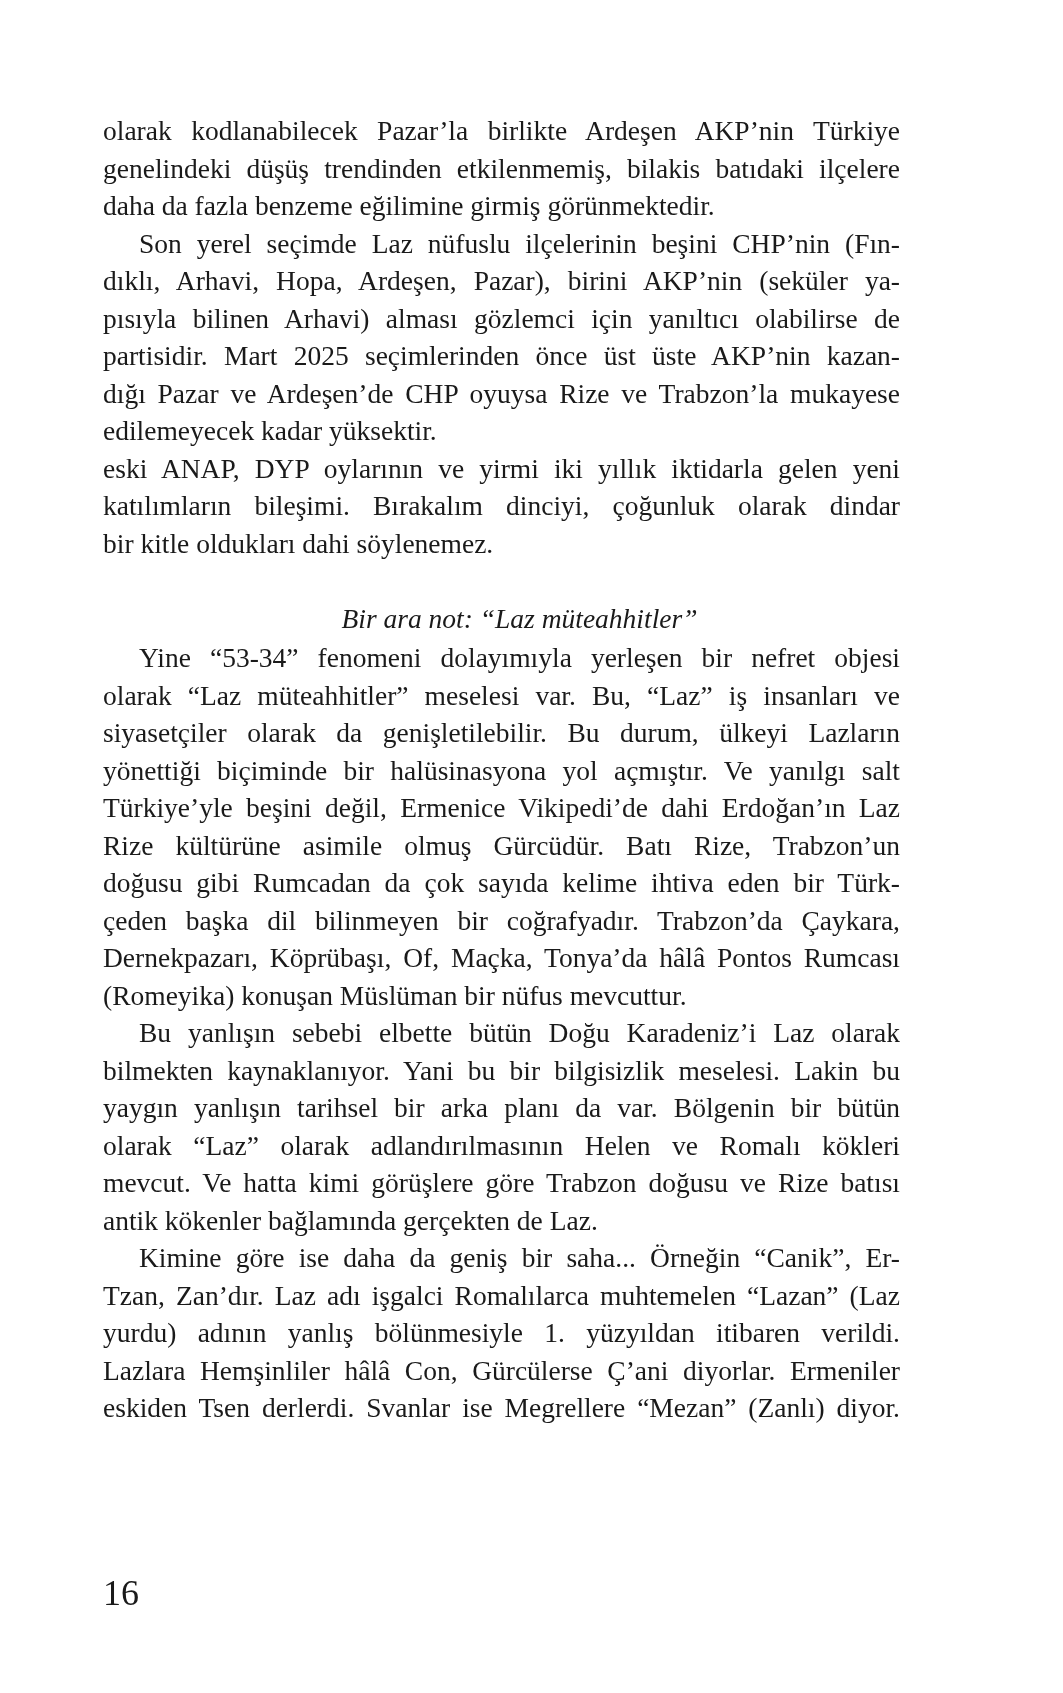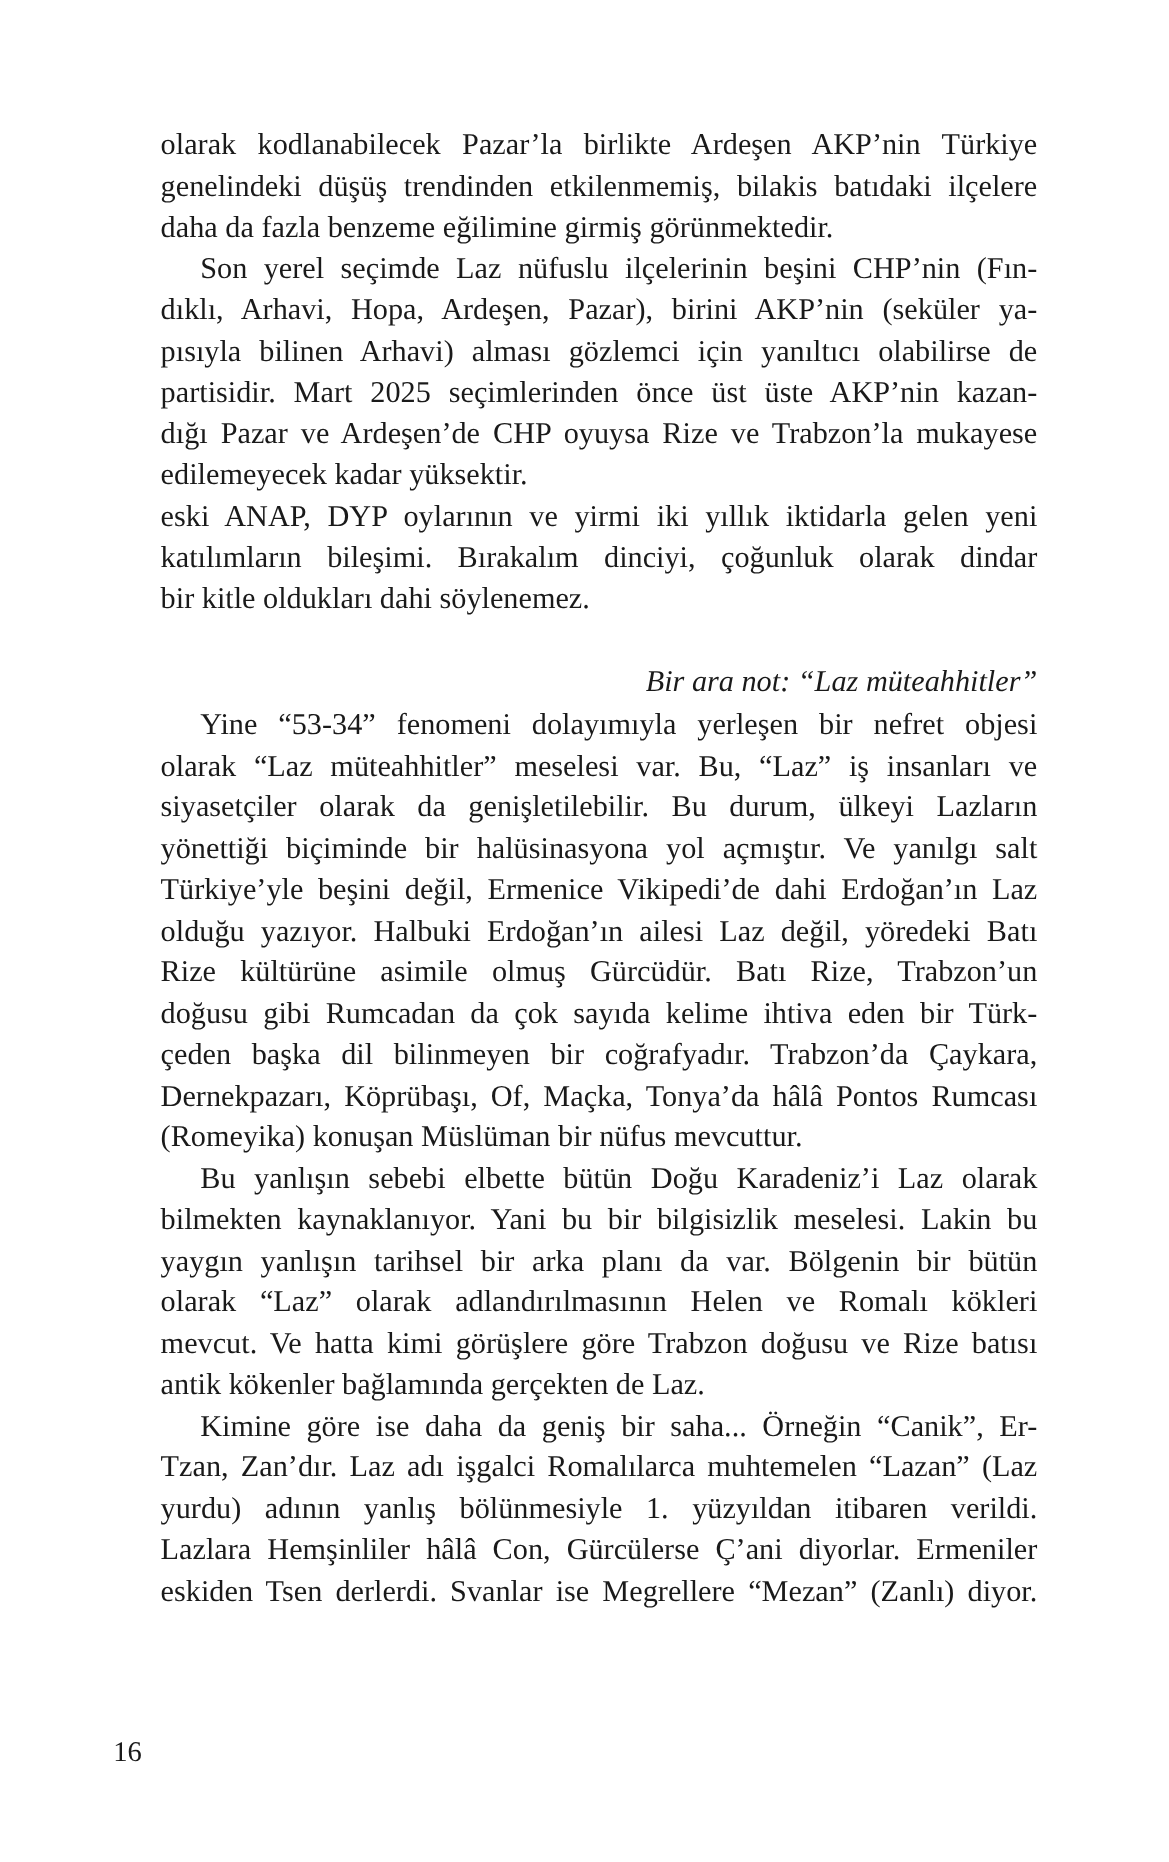--- a/index.html
+++ b/index.html
@@ -3,38 +3,38 @@
 <meta charset="utf-8">
 <style>
   html, body { margin: 0; padding: 0; background: #ffffff; }
   body { width: 1063px; height: 1693px; position: relative; overflow: hidden; }
   .page {
     position: absolute; left: 0; top: 0; width: 1063px; height: 1693px;
     background: #ffffff; color: #1a1a1a;
     font-family: "Liberation Serif", "DejaVu Serif", serif;
   }
   .text-block {
-    position: absolute; left: 103px; top: 112px; width: 797px; margin-left: 43px;
+    position: absolute; left: 103px; top: 112px; width: 797px;
   }
   .line {
     display: block; height: 37.5px; line-height: 37.5px;
     font-size: 27.5px; text-align: justify; text-align-last: justify;
     white-space: nowrap; overflow: visible;
   }
   .line.last { text-align-last: left; }
   .line.indent { padding-left: 36px; }
   .gap { display: block; height: 37px; }
   .subheading {
     display: block; height: 40px; line-height: 40px;
     font-size: 27.5px; font-style: italic; padding-left: 36px;
-    text-align: right;
+    text-align: center;
   }
   .page-number {
     position: absolute; left: 103px; top: 1578px;
-    font-size: 26px; line-height: 30px;
+    font-size: 36px; line-height: 30px;
     font-family: "Liberation Serif", "DejaVu Serif", serif;
     color: #1a1a1a;
   }
 </style>
 </head>
 <body>
 
 <div class="page">
   <div class="text-block">
 
@@ -62,21 +62,20 @@
     <span class="gap"></span>
 
     <span class="subheading">Bir ara not: “Laz müteahhitler”</span>
 
     <div>
       <span class="line indent">Yine “53-34” fenomeni dolayımıyla yerleşen bir nefret objesi</span>
       <span class="line">olarak “Laz müteahhitler” meselesi var. Bu, “Laz” iş insanları ve</span>
       <span class="line">siyasetçiler olarak da genişletilebilir. Bu durum, ülkeyi Lazların</span>
       <span class="line">yönettiği biçiminde bir halüsinasyona yol açmıştır. Ve yanılgı salt</span>
       <span class="line">Türkiye’yle beşini değil, Ermenice Vikipedi’de dahi Erdoğan’ın Laz</span>
-      <span class="line">olduğu yazıyor. Halbuki Erdoğan’ın ailesi Laz değil, yöredeki Batı</span>
       <span class="line">Rize kültürüne asimile olmuş Gürcüdür. Batı Rize, Trabzon’un</span>
       <span class="line">doğusu gibi Rumcadan da çok sayıda kelime ihtiva eden bir Türk-</span>
       <span class="line">çeden başka dil bilinmeyen bir coğrafyadır. Trabzon’da Çaykara,</span>
       <span class="line">Dernekpazarı, Köprübaşı, Of, Maçka, Tonya’da hâlâ Pontos Rumcası</span>
       <span class="line last">(Romeyika) konuşan Müslüman bir nüfus mevcuttur.</span>
     </div>
 
     <div>
       <span class="line indent">Bu yanlışın sebebi elbette bütün Doğu Karadeniz’i Laz olarak</span>
       <span class="line">bilmekten kaynaklanıyor. Yani bu bir bilgisizlik meselesi. Lakin bu</span>

